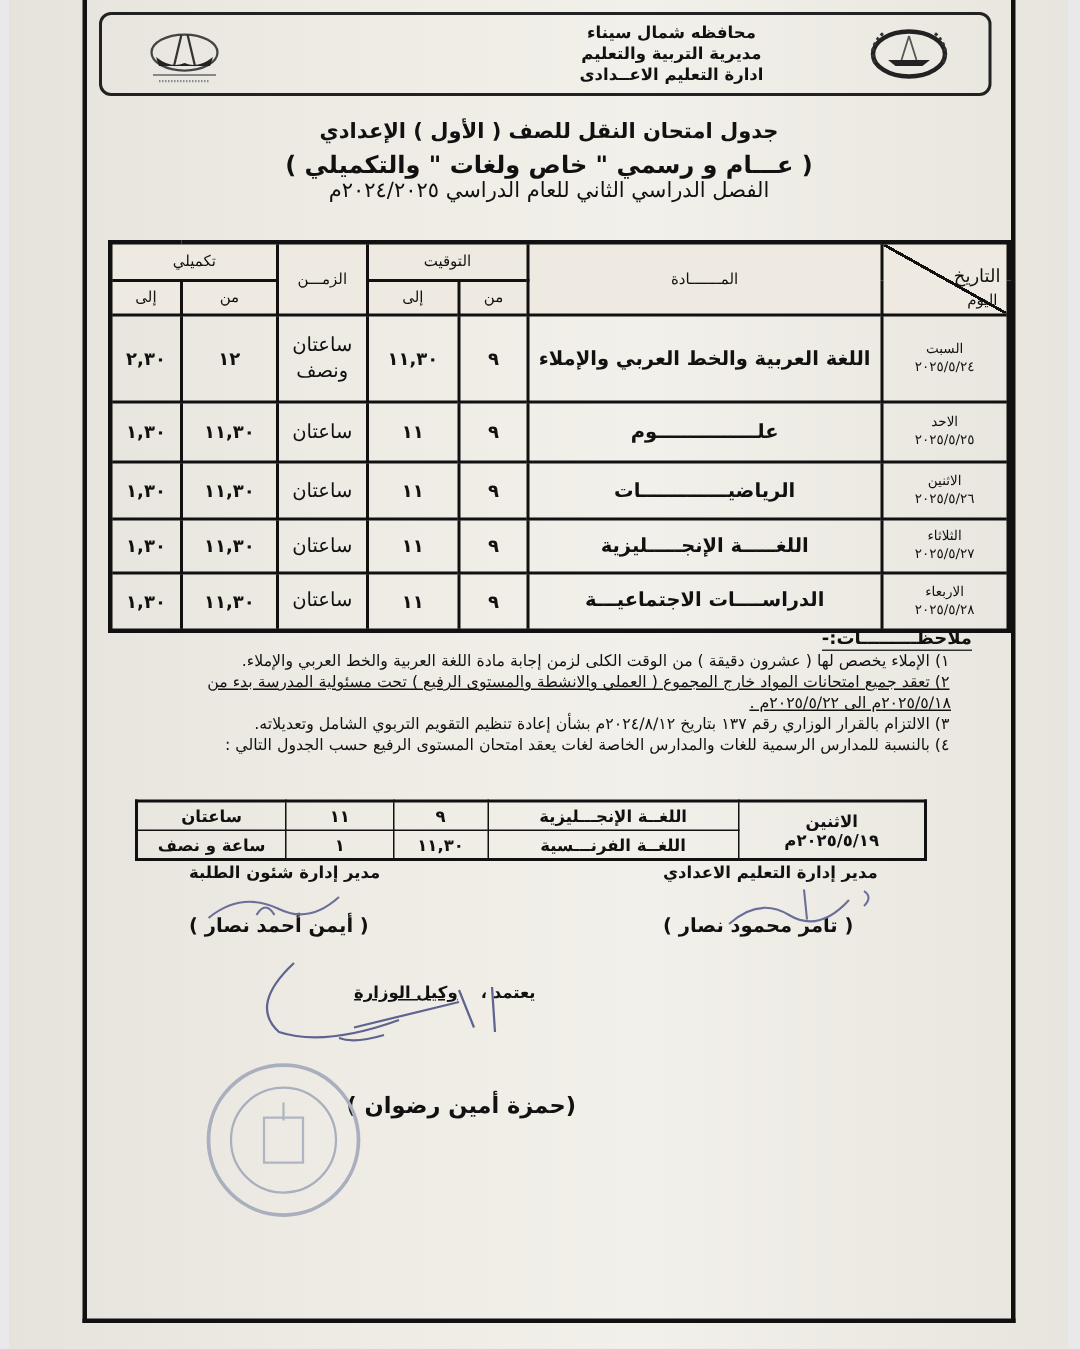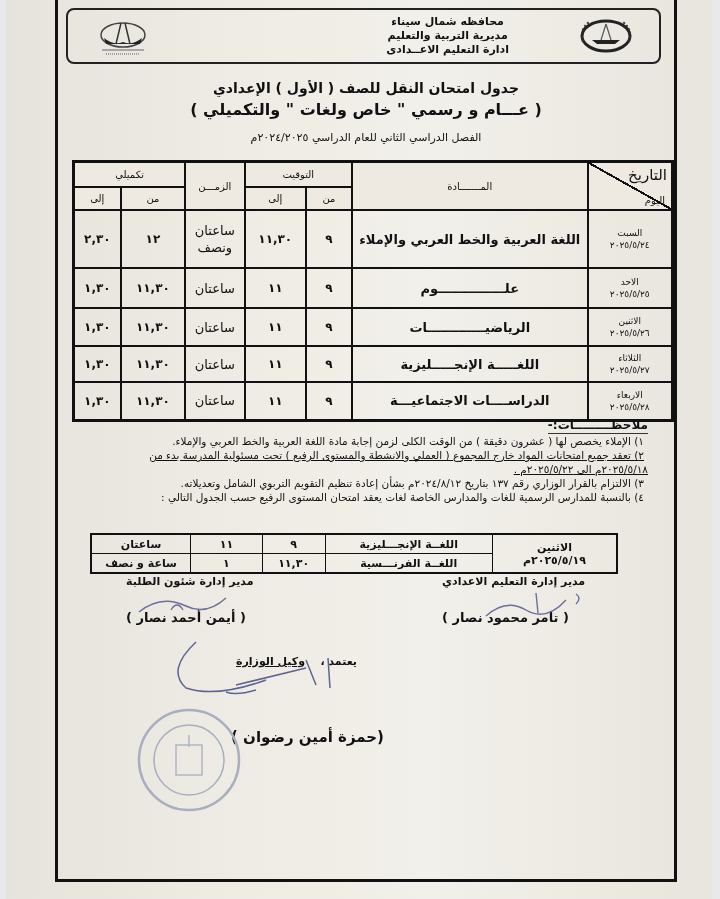--- a/index.html
+++ b/index.html
@@ -31,45 +31,45 @@
   }
   .org {
     position:absolute; right:150px; top:5px; text-align:center;
     font-weight:bold; font-size:11px; line-height:14px;
   }
   .title-box {
     position:absolute; left:70px; top:72px; width:580px; height:88px; text-align:center;
   }
   .title-box .t1 { font-weight:bold; font-size:14px; margin-top:8px; }
   .title-box .t2 { font-weight:bold; font-size:16px; margin-top:4px; }
-  .title-box .t3 { font-size:11px; margin-top:12px; }
+  .title-box .t3 { font-size:14px; margin-top:0; }
 
   table { border-collapse:collapse; }
   .main-table {
     position:absolute; left:66px; top:160px; width:602px;
     border:3px solid #111;
   }
   .main-table td, .main-table th {
     border:2px solid #111; text-align:center; padding:0; font-size:12px;
   }
   .main-table th { font-weight:normal; font-size:10px; background:#eeeae1; }
   .main-table .subj { font-weight:bold; font-size:13px; text-align:center; }
   .main-table .day { font-size:9px; line-height:12px; }
   .main-table .num { font-size:12px; font-weight:bold;margin-top:24px; }
   .main-table .dur { font-size:13px; line-height:17px; }
   .diag {
     position:relative; height:46px;
     background:linear-gradient(to top right, transparent calc(50% - 1px), #111 calc(50% - 1px), #111 calc(50% + 1px), transparent calc(50% + 1px));
   }
-  .diag .a { position:absolute; right:4px; top:3px; font-size:15px; }
+  .diag .a { position:absolute; right:4px; top:14px; font-size:12px; }
   .diag .b { position:absolute; right:6px; bottom:3px; font-size:10px; }
 
   .notes { position:absolute; right:56px; top:418px; width:600px; font-size:10.5px; line-height:14px; }
   .notes .h { font-weight:bold; font-size:12px; display:inline-block; border-bottom:1px solid #333; padding-bottom:1px; margin-right:8px; }
-  .notes .line { margin-right:12px; white-space:nowrap; }
+  .notes .line { margin-right:23px; white-space:nowrap; }
   .ul { text-decoration:underline; }
 
   .sub-table {
     position:absolute; left:84px; top:533px; width:528px;
     border:2px solid #111;
   }
   .sub-table td { border:1.5px solid #111; text-align:center; font-size:11px; height:18px; padding:0; }
   .sub-table .b { font-weight:bold; }
 
   .sig { position:absolute; font-weight:bold; font-size:11px; text-align:left; }
@@ -200,21 +200,21 @@
       <td class="num">١١,٣٠</td>
       <td class="num">١,٣٠</td>
     </tr>
   </tbody>
     </table>
 
   <div class="notes">
     <div><span class="h">ملاحظـــــــــات:-</span></div>
     <div class="line">١) الإملاء يخصص لها ( عشرون دقيقة ) من الوقت الكلى لزمن إجابة مادة اللغة العربية والخط العربي والإملاء.</div>
     <div class="line ul">٢) تعقد جميع امتحانات المواد خارج المجموع ( العملي والانشطة والمستوى الرفيع ) تحت مسئولية المدرسة بدء من</div>
-    <div class="line ul" style="margin-right:8px">٢٠٢٥/٥/١٨م الى ٢٠٢٥/٥/٢٢م .</div>
+    <div class="line ul" style="margin-right:22px">٢٠٢٥/٥/١٨م الى ٢٠٢٥/٥/٢٢م .</div>
     <div class="line">٣) الالتزام بالقرار الوزاري رقم ١٣٧ بتاريخ ٢٠٢٤/٨/١٢م بشأن إعادة تنظيم التقويم التربوي الشامل وتعديلاته.</div>
     <div class="line">٤) بالنسبة للمدارس الرسمية للغات والمدارس الخاصة لغات يعقد امتحان المستوى الرفيع حسب الجدول التالي :</div>
   </div>
 
   <table class="sub-table">
     <colgroup>
         <col style="width:125px">
         <col style="width:168px">
         <col style="width:63px">
         <col style="width:72px">

